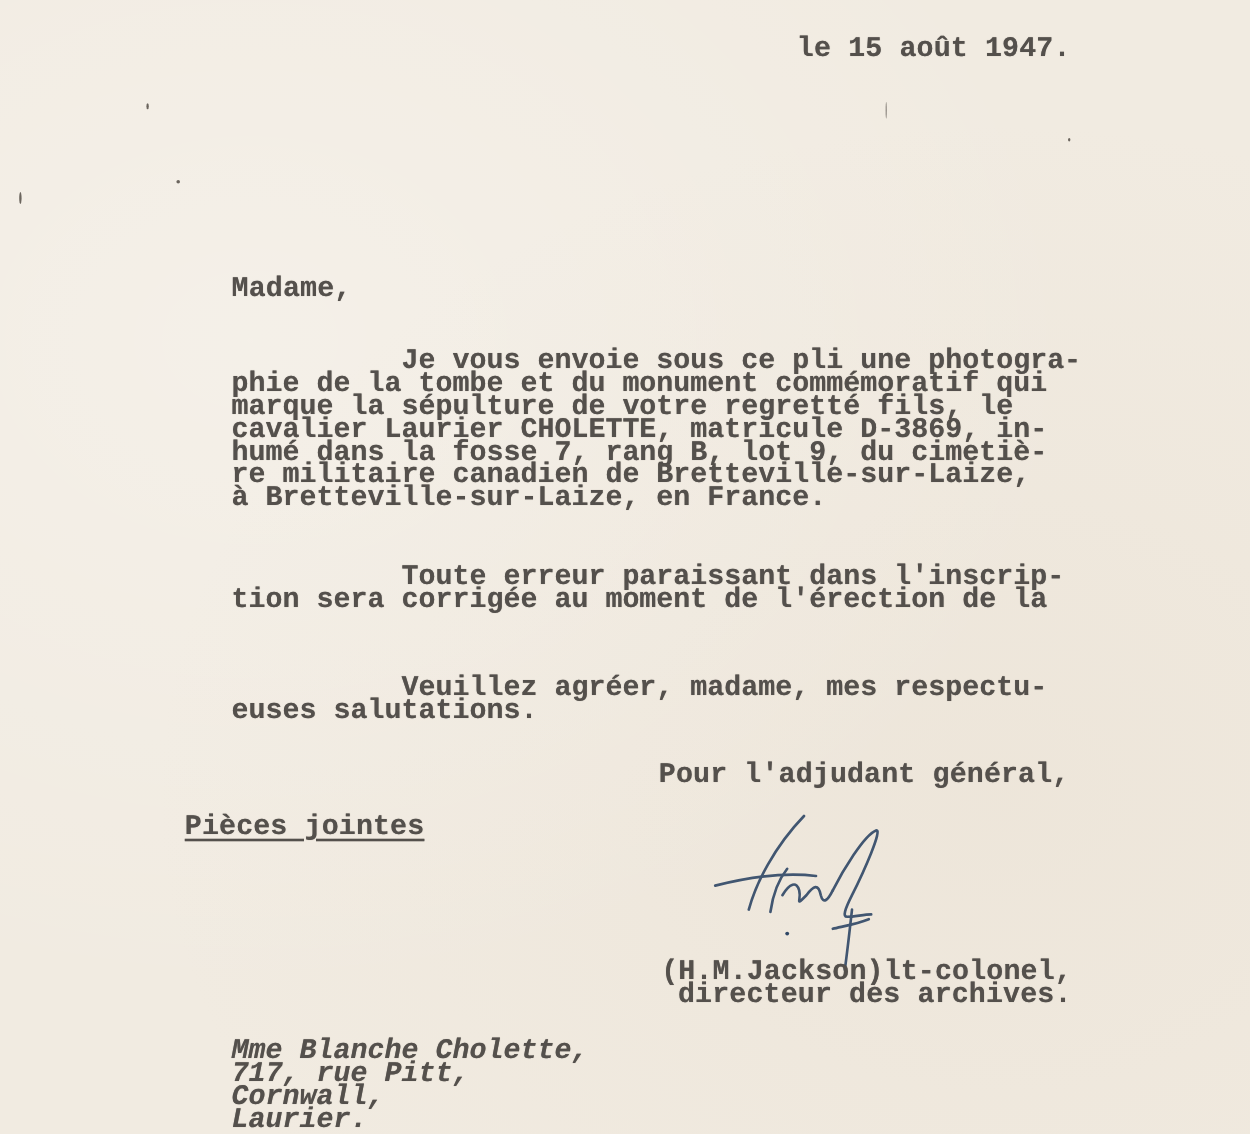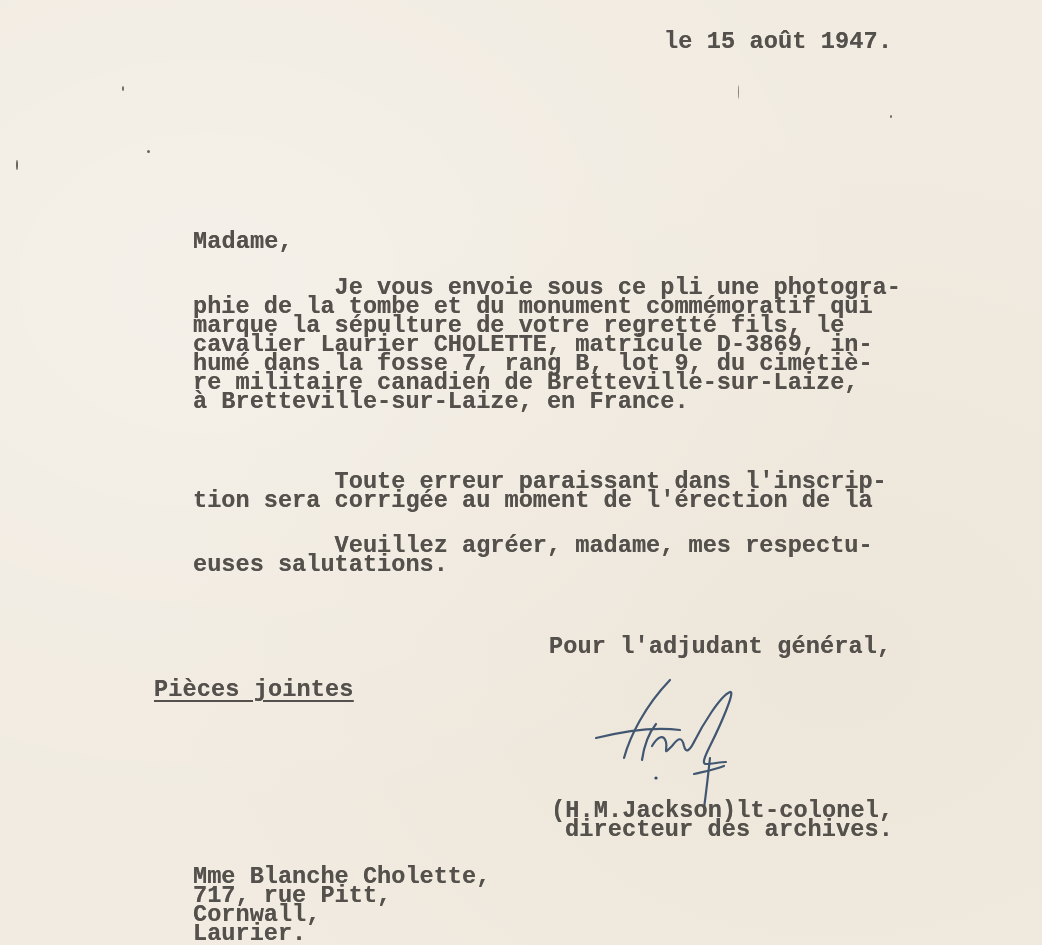--- a/index.html
+++ b/index.html
@@ -30,32 +30,32 @@
       line-height: 19px;
       letter-spacing: 0.1px;
       font-weight: bold;
       color: #54504c;
       text-shadow: 0 0 0.6px rgba(60,55,50,0.6);
     }
     .date { left: 664px; top: 32px; }
     .salutation { left: 193px; top: 232px; }
     .para { position: absolute; left: 193px; }
     .para .l { display: block; white-space: pre; font-size: 23.6px; line-height: 19px; font-weight: bold; color: #54504c; text-shadow: 0 0 0.6px rgba(60,55,50,0.6); }
-    .p1 { top: 278px; }
+    .p1 { top: 292px; }
     .p2 { top: 472px; }
-    .p3 { top: 536px; }
+    .p3 { top: 564px; }
     .closing { left: 549px; top: 637px; }
     .enclosures {
       left: 154px; top: 680px;
       text-decoration: underline;
       text-underline-offset: 4px;
     }
     .sig-name { left: 551px; top: 801px; }
     .sig-title { left: 565px; top: 820px; }
-    .addr { position: absolute; left: 193px; top: 867px; }
+    .addr { position: absolute; left: 193px; top: 867px; font-style: italic; }
     .addr .l { display: block; white-space: pre; font-size: 23.6px; line-height: 19px; font-weight: bold; color: #54504c; text-shadow: 0 0 0.6px rgba(60,55,50,0.6); }
     .signature {
       position: absolute;
       left: 590px; top: 676px;
       width: 180px; height: 135px;
     }
     .speck { position: absolute; background: #6b655e; border-radius: 50%; }
   </style>
 </head>
 <body>

